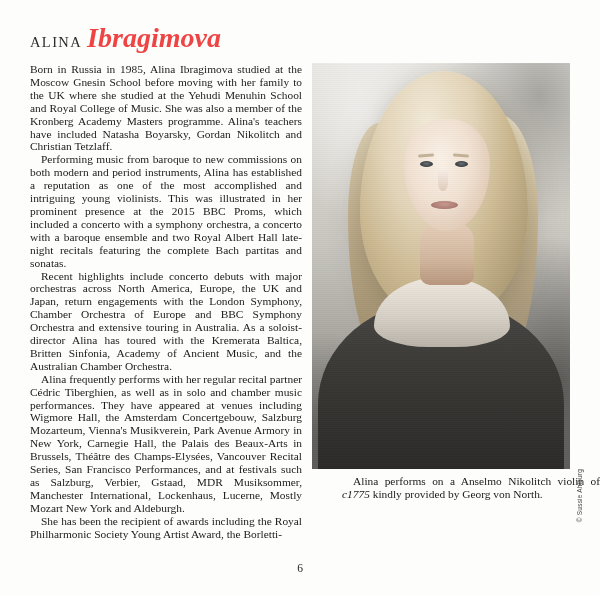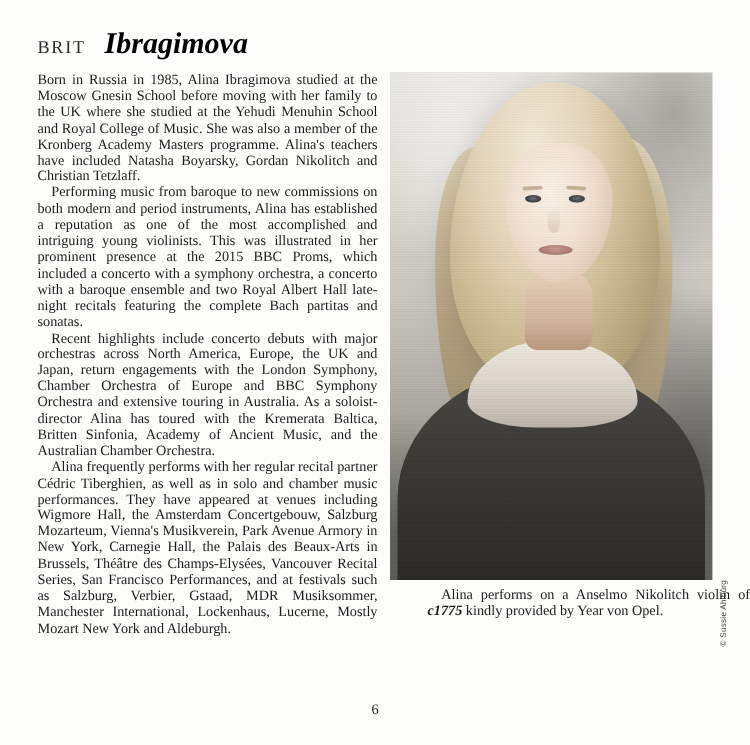--- a/index.html
+++ b/index.html
@@ -31,23 +31,23 @@
   .title-first {
     font-family: "Liberation Serif", serif;
     font-size: 14.5px;
     letter-spacing: 1.4px;
     color: #2b2b2b;
   }
   .title-last {
     font-family: "Liberation Serif", serif;
     font-style: italic;
     font-weight: bold;
-    font-size: 24px;
-    color: #000000;
-    margin-left: 15px;
+    font-size: 28px;
+    color: #ef4444;
+    margin-left: 5px;
   }
   
   .content {
     position: relative;
     width: 540px;
   }
   .col-left {
     float: left;
     width: 272px;
   }
@@ -194,38 +194,38 @@
     hyphens: auto;
   }
   p.first { text-indent: 0; font-family: Liberation Serif, serif; }
   .col-left p { margin-bottom: 0px; }
   .right-block {
     position: absolute;
     left: 312px;
     top: 0;
     width: 258px;
   }
-  em { font-style: italic; font-weight: bold; }
+  em { font-style: italic; }
   .folio {
     position: absolute;
     left: 0;
     right: 0;
     bottom: 22px;
     text-align: center;
     font-size: 11.5px;
     color: #222;
   }
 </style>
 </head>
 <body>
 
 <div class="page">
 
   <div class="title-row">
-    <span class="title-first">BRIT</span><span class="title-last">Ibragimova</span>
+    <span class="title-first">ALINA</span><span class="title-last">Ibragimova</span>
   </div>
 
   <div class="content">
 
     <div class="photo-wrap">
       <div class="photo">
         <div class="bg"></div>
         <div class="backdrop-dark"></div>
         <div class="hair-left"></div>
         <div class="hair-right"></div>
@@ -243,22 +243,23 @@
         <div class="grain"></div>
       </div>
       <div class="photo-credit">© Sussie Ahlburg</div>
     </div>
 
     <div class="col-left">
       <p class="first">Born in Russia in 1985, Alina Ibragimova studied at the Moscow Gnesin School before moving with her family to the UK where she studied at the Yehudi Menuhin School and Royal College of Music. She was also a member of the Kronberg Academy Masters programme. Alina's teachers have included Natasha Boyarsky, Gordan Nikolitch and Christian Tetzlaff.</p>
       <p>Performing music from baroque to new commissions on both modern and period instruments, Alina has established a reputation as one of the most accomplished and intriguing young violinists. This was illustrated in her prominent presence at the 2015 BBC Proms, which included a concerto with a symphony orchestra, a concerto with a baroque ensemble and two Royal Albert Hall late-night recitals featuring the complete Bach partitas and sonatas.</p>
       <p>Recent highlights include concerto debuts with major orchestras across North America, Europe, the UK and Japan, return engagements with the London Symphony, Chamber Orchestra of Europe and BBC Symphony Orchestra and extensive touring in Australia. As a soloist-director Alina has toured with the Kremerata Baltica, Britten Sinfonia, Academy of Ancient Music, and the Australian Chamber Orchestra.</p>
       <p>Alina frequently performs with her regular recital partner Cédric Tiberghien, as well as in solo and chamber music performances. They have appeared at venues including Wigmore Hall, the Amsterdam Concertgebouw, Salzburg Mozarteum, Vienna's Musikverein, Park Avenue Armory in New York, Carnegie Hall, the Palais des Beaux-Arts in Brussels, Théâtre des Champs-Elysées, Vancouver Recital Series, San Francisco Performances, and at festivals such as Salzburg, Verbier, Gstaad, MDR Musiksommer, Manchester International, Lockenhaus, Lucerne, Mostly Mozart New York and Aldeburgh.</p>
+      <p>She has been the recipient of awards including the Royal Philharmonic Society Young Artist Award, the Borletti-</p>
     </div>
 
     <div class="right-block" style="top:412px;">
-      <p><span>Alina performs on a Anselmo Nikolitch violin of </span><em>c1775</em><span> kindly provided by Year von Opel.</span></p>
+      <p><span>Alina performs on a Anselmo Nikolitch violin of </span><em>c1775</em><span> kindly provided by Georg von North.</span></p>
     </div>
 
   </div>
 
   <div class="folio">6</div>
 </div>
 
 </body></html>

